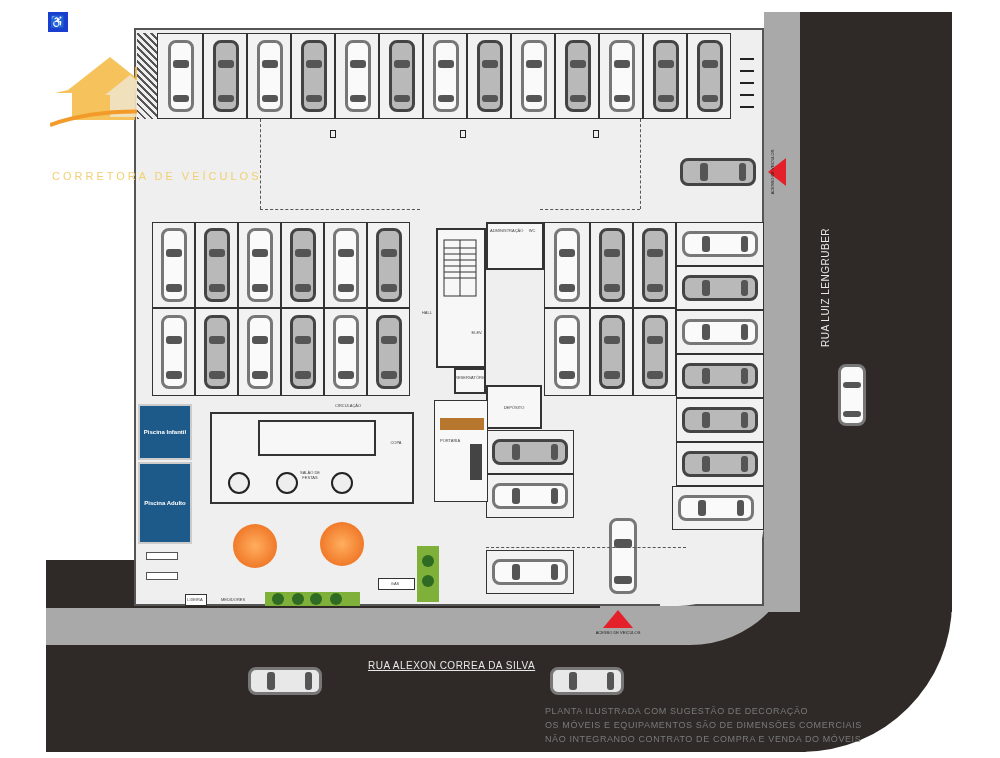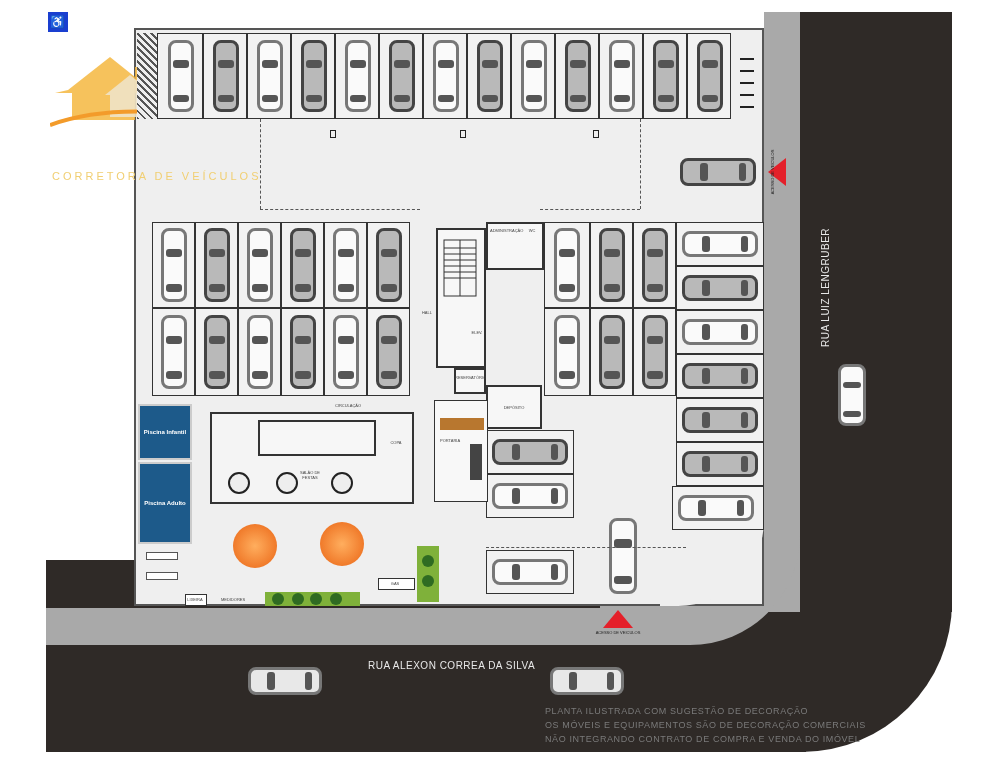--- a/index.html
+++ b/index.html
@@ -273,18 +273,18 @@
 
 <div class="tri" style="left:603px;top:610px;border-left:15px solid transparent;border-right:15px solid transparent;border-bottom:18px solid #e4202a;"></div>
 <div class="tiny" style="left:590px;top:630px;width:56px;color:#222;">ACESSO DE VEÍCULOS</div>
 <div class="tri" style="left:768px;top:158px;border-top:14px solid transparent;border-bottom:14px solid transparent;border-right:18px solid #e4202a;"></div>
 <div class="tiny" style="left:770px;top:168px;width:56px;color:#222;transform:rotate(-90deg);transform-origin:left top;top:200px;">ACESSO DE VEÍCULOS</div>
 
 <div class="car sedan h" style="left:248px;top:667px;width:74px;height:28px;background:#e8e8e8;"></div>
 <div class="car sedan h" style="left:550px;top:667px;width:74px;height:28px;background:#e8e8e8;"></div>
 <div class="car sedan v" style="left:838px;top:364px;width:28px;height:62px;"></div>
 
-<div class="street-name" style="left:368px;top:660px;">RUA ALEXON  CORREA DA SILVA</div>
+<div class="street-name" style="left:368px;top:660px;text-decoration:underline;">RUA ALEXON  CORREA DA SILVA</div>
 <div class="street-name" style="left:820px;top:347px;transform:rotate(-90deg);transform-origin:left top;">RUA LUIZ  LENGRUBER</div>
 
 <div class="note" style="left:545px;top:704px;">PLANTA ILUSTRADA COM SUGESTÃO DE DECORAÇÃO</div>
-<div class="note" style="left:545px;top:718px;">OS MÓVEIS E EQUIPAMENTOS SÃO DE DECORAÇÃO COMERCIAIS</div>
-<div class="note" style="left:545px;top:732px;">NÃO INTEGRANDO CONTRATO DE COMPRA E VENDA DO IMÓVEL</div>
+<div class="note" style="left:545px;top:718px;">OS MÓVEIS E EQUIPAMENTOS SÃO DE DIMENSÕES COMERCIAIS</div>
+<div class="note" style="left:545px;top:732px;">NÃO INTEGRANDO CONTRATO DE COMPRA E VENDA DO MÓVEIS</div>
 
 </body></html>

